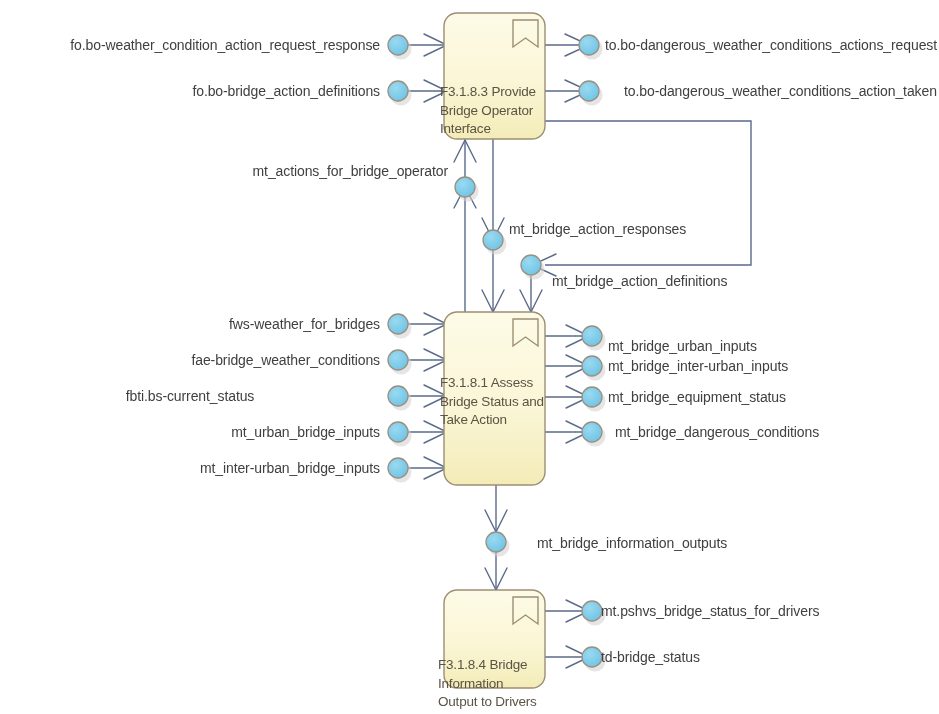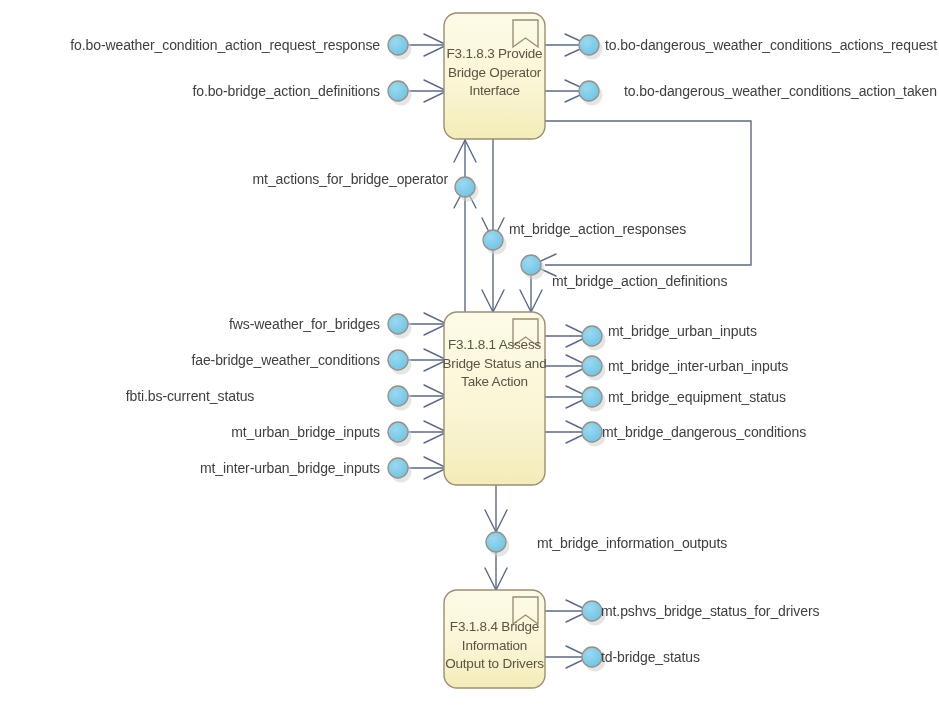--- a/index.html
+++ b/index.html
@@ -27,26 +27,27 @@
     position: absolute;
     font-size: 14px;
     color: #404040;
     white-space: nowrap;
     line-height: 1;
     letter-spacing: -0.1px;
   }
   .lbl-right { text-align: right; }
   .proc-text {
     position: absolute;
-    text-align: center;
+    text-align: left;
     font-size: 13.5px;
     color: #5c5344;
     line-height: 1.38;
     white-space: nowrap;
     letter-spacing: -0.2px;
+    margin-top: 38px;
   }
   .proc-text div { display: block; }
 </style>
 </head>
 <body>
 
 <svg id="canvas" xmlns="http://www.w3.org/2000/svg">
   <defs>
     <linearGradient id="boxGrad" x1="0" y1="0" x2="0" y2="1">
       <stop offset="0%" stop-color="#fdfbe7"></stop>
@@ -250,31 +251,31 @@
   <div>Information</div>
   <div>Output to Drivers</div>
 </div>
 
 <div class="diag-label lbl-right" style="left:0px; top:38px; width:380px;">fo.bo-weather_condition_action_request_response</div>
 <div class="diag-label lbl-right" style="left:0px; top:84px; width:380px;">fo.bo-bridge_action_definitions</div>
 
 <div class="diag-label" style="left:605px; top:38px;">to.bo-dangerous_weather_conditions_actions_request</div>
 <div class="diag-label" style="left:624px; top:84px;">to.bo-dangerous_weather_conditions_action_taken</div>
 
-<div class="diag-label lbl-right" style="left:0px; top:172px; width:448px;">mt_actions_for_bridge_operator</div>
+<div class="diag-label lbl-right" style="left:0px; top:164px; width:448px;">mt_actions_for_bridge_operator</div>
 <div class="diag-label" style="left:509px; top:222px;">mt_bridge_action_responses</div>
 <div class="diag-label" style="left:552px; top:274px;">mt_bridge_action_definitions</div>
 
 <div class="diag-label lbl-right" style="left:0px; top:317px; width:380px;">fws-weather_for_bridges</div>
 <div class="diag-label lbl-right" style="left:0px; top:353px; width:380px;">fae-bridge_weather_conditions</div>
 <div class="diag-label lbl-right" style="left:0px; top:389px; width:380px;text-align:center;">fbti.bs-current_status</div>
 <div class="diag-label lbl-right" style="left:0px; top:425px; width:380px;">mt_urban_bridge_inputs</div>
 <div class="diag-label lbl-right" style="left:0px; top:461px; width:380px;">mt_inter-urban_bridge_inputs</div>
 
-<div class="diag-label" style="left:608px; top:324px;">mt_bridge_urban_inputs</div>
+<div class="diag-label" style="left:608px; top:339px;">mt_bridge_urban_inputs</div>
 <div class="diag-label" style="left:608px; top:359px;">mt_bridge_inter-urban_inputs</div>
 <div class="diag-label" style="left:608px; top:390px;">mt_bridge_equipment_status</div>
-<div class="diag-label" style="left:602px; top:425px;">mt_bridge_dangerous_conditions</div>
+<div class="diag-label" style="left:602px; top:425px;padding-left:13px;">mt_bridge_dangerous_conditions</div>
 
 <div class="diag-label" style="left:537px; top:536px;">mt_bridge_information_outputs</div>
 
 <div class="diag-label" style="left:601px; top:604px;">mt.pshvs_bridge_status_for_drivers</div>
 <div class="diag-label" style="left:601px; top:650px;">td-bridge_status</div>
 
 </body></html>

